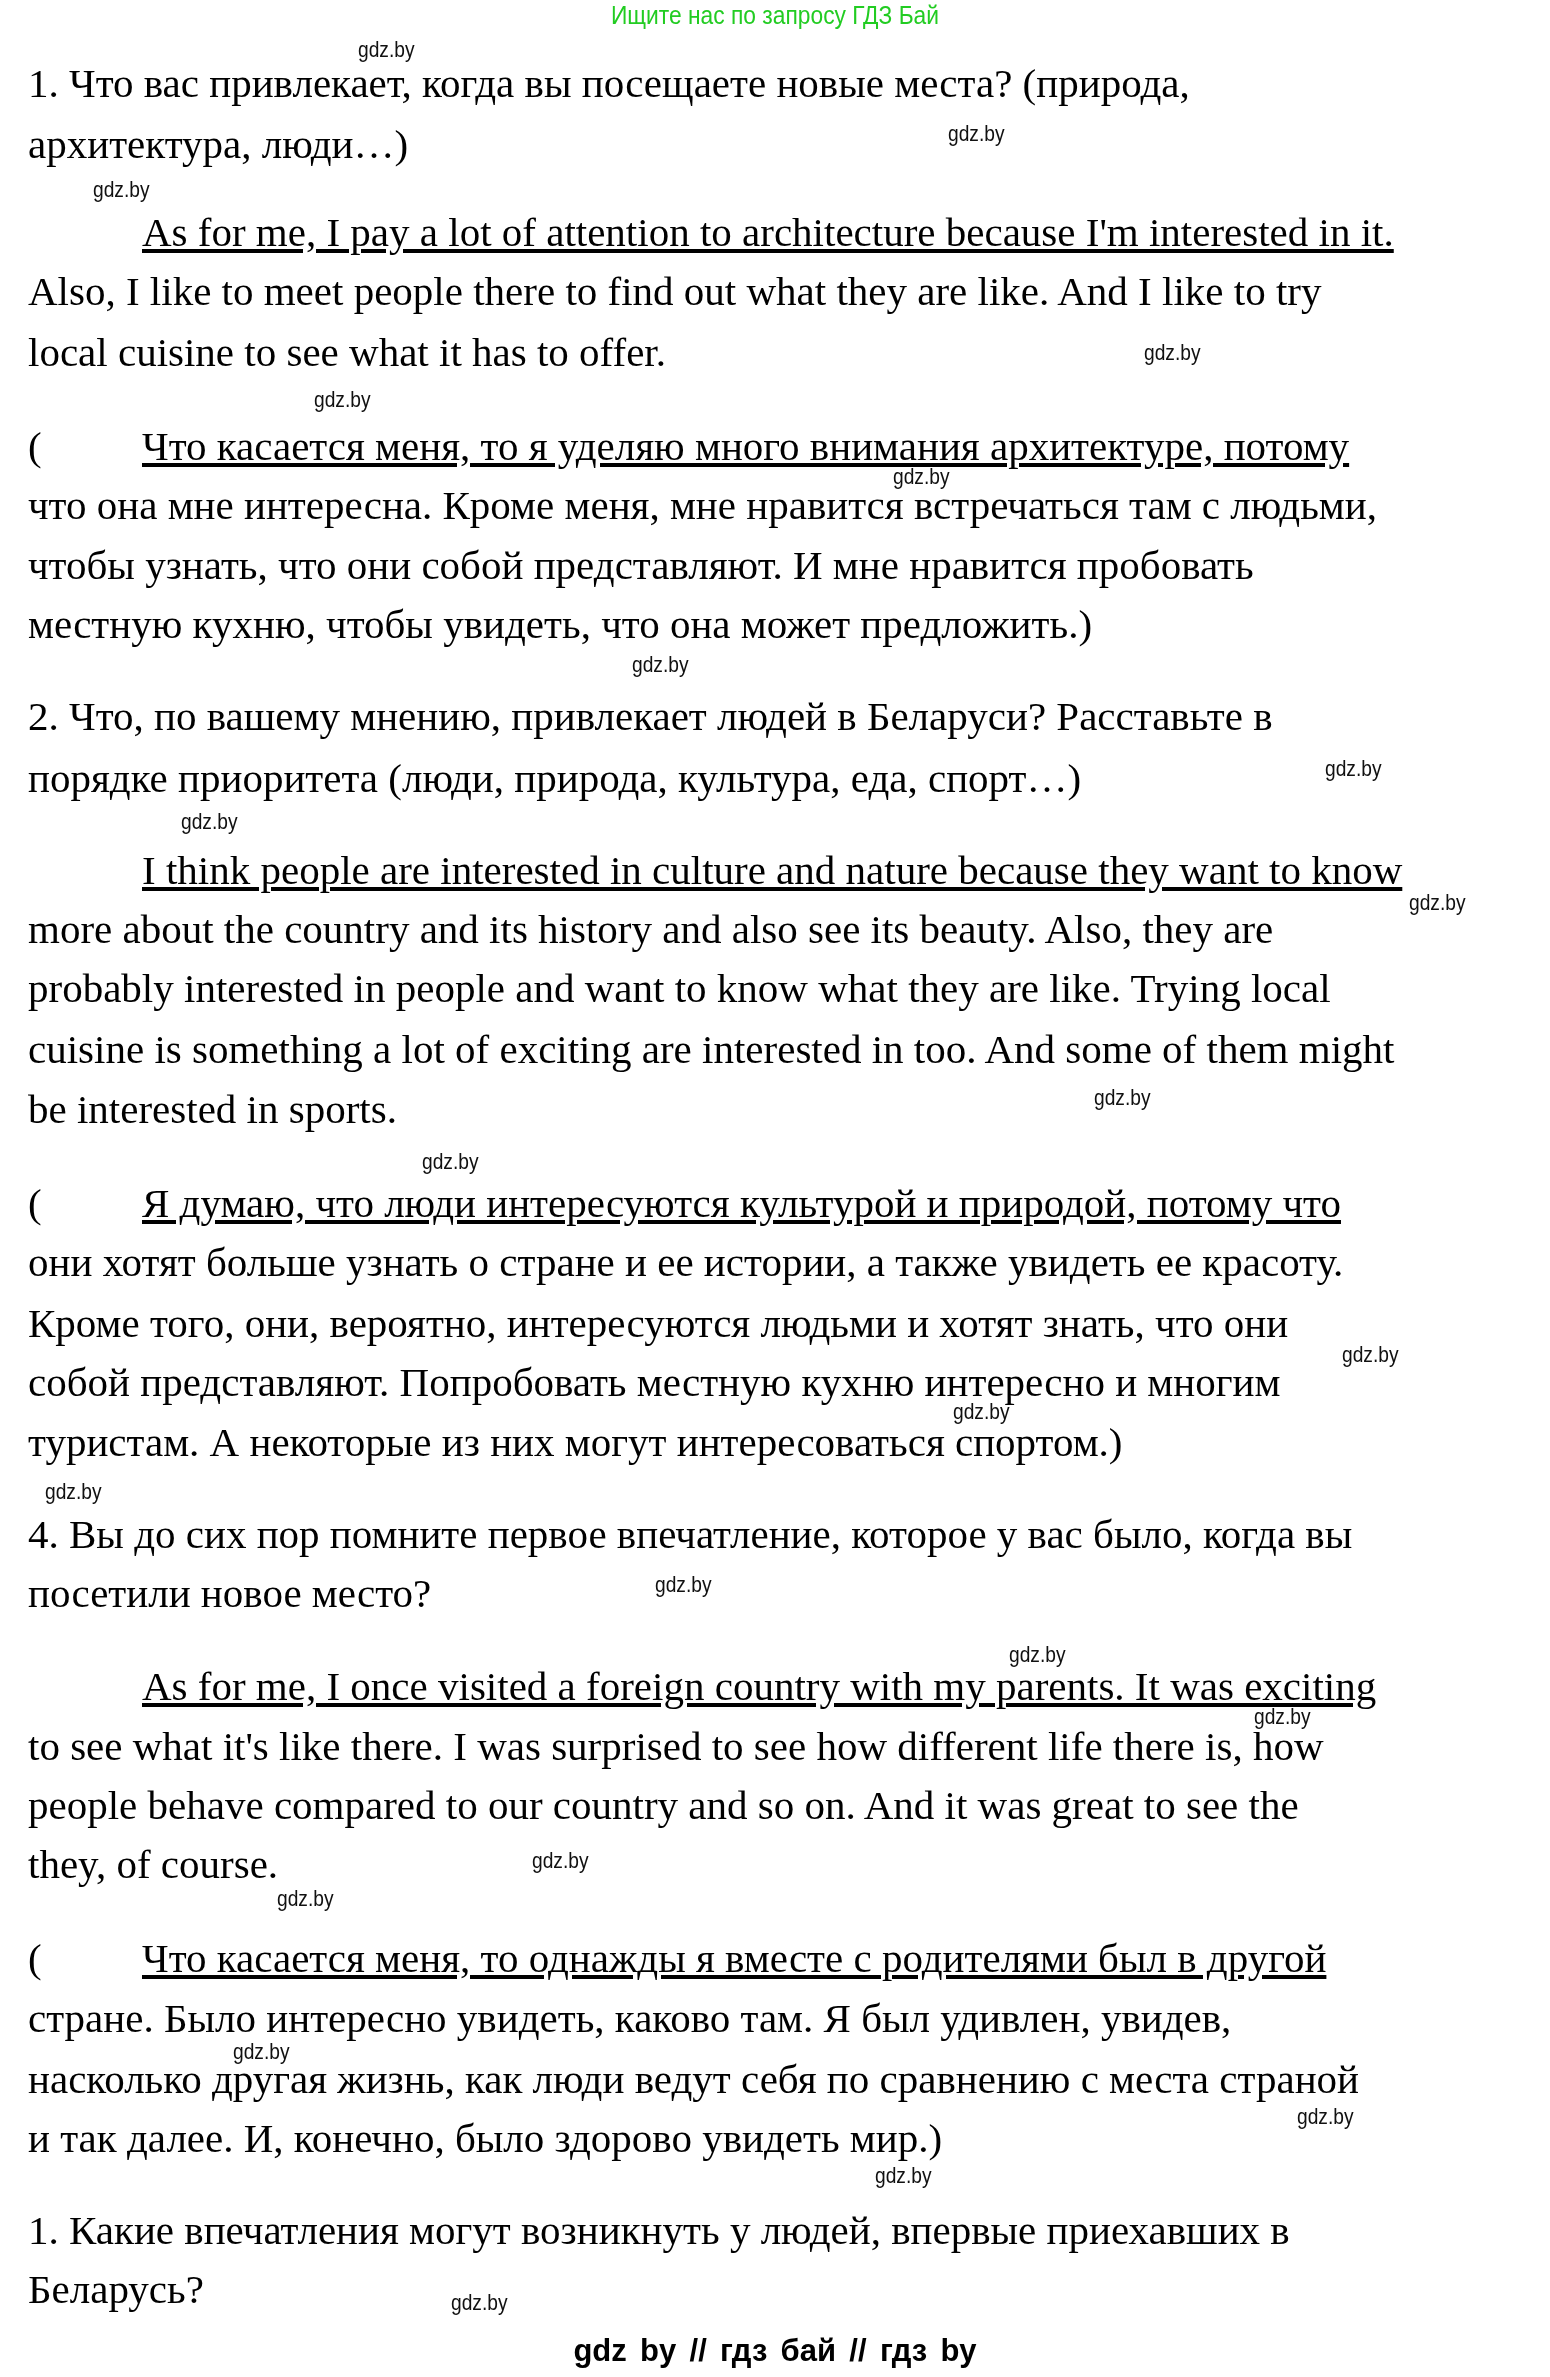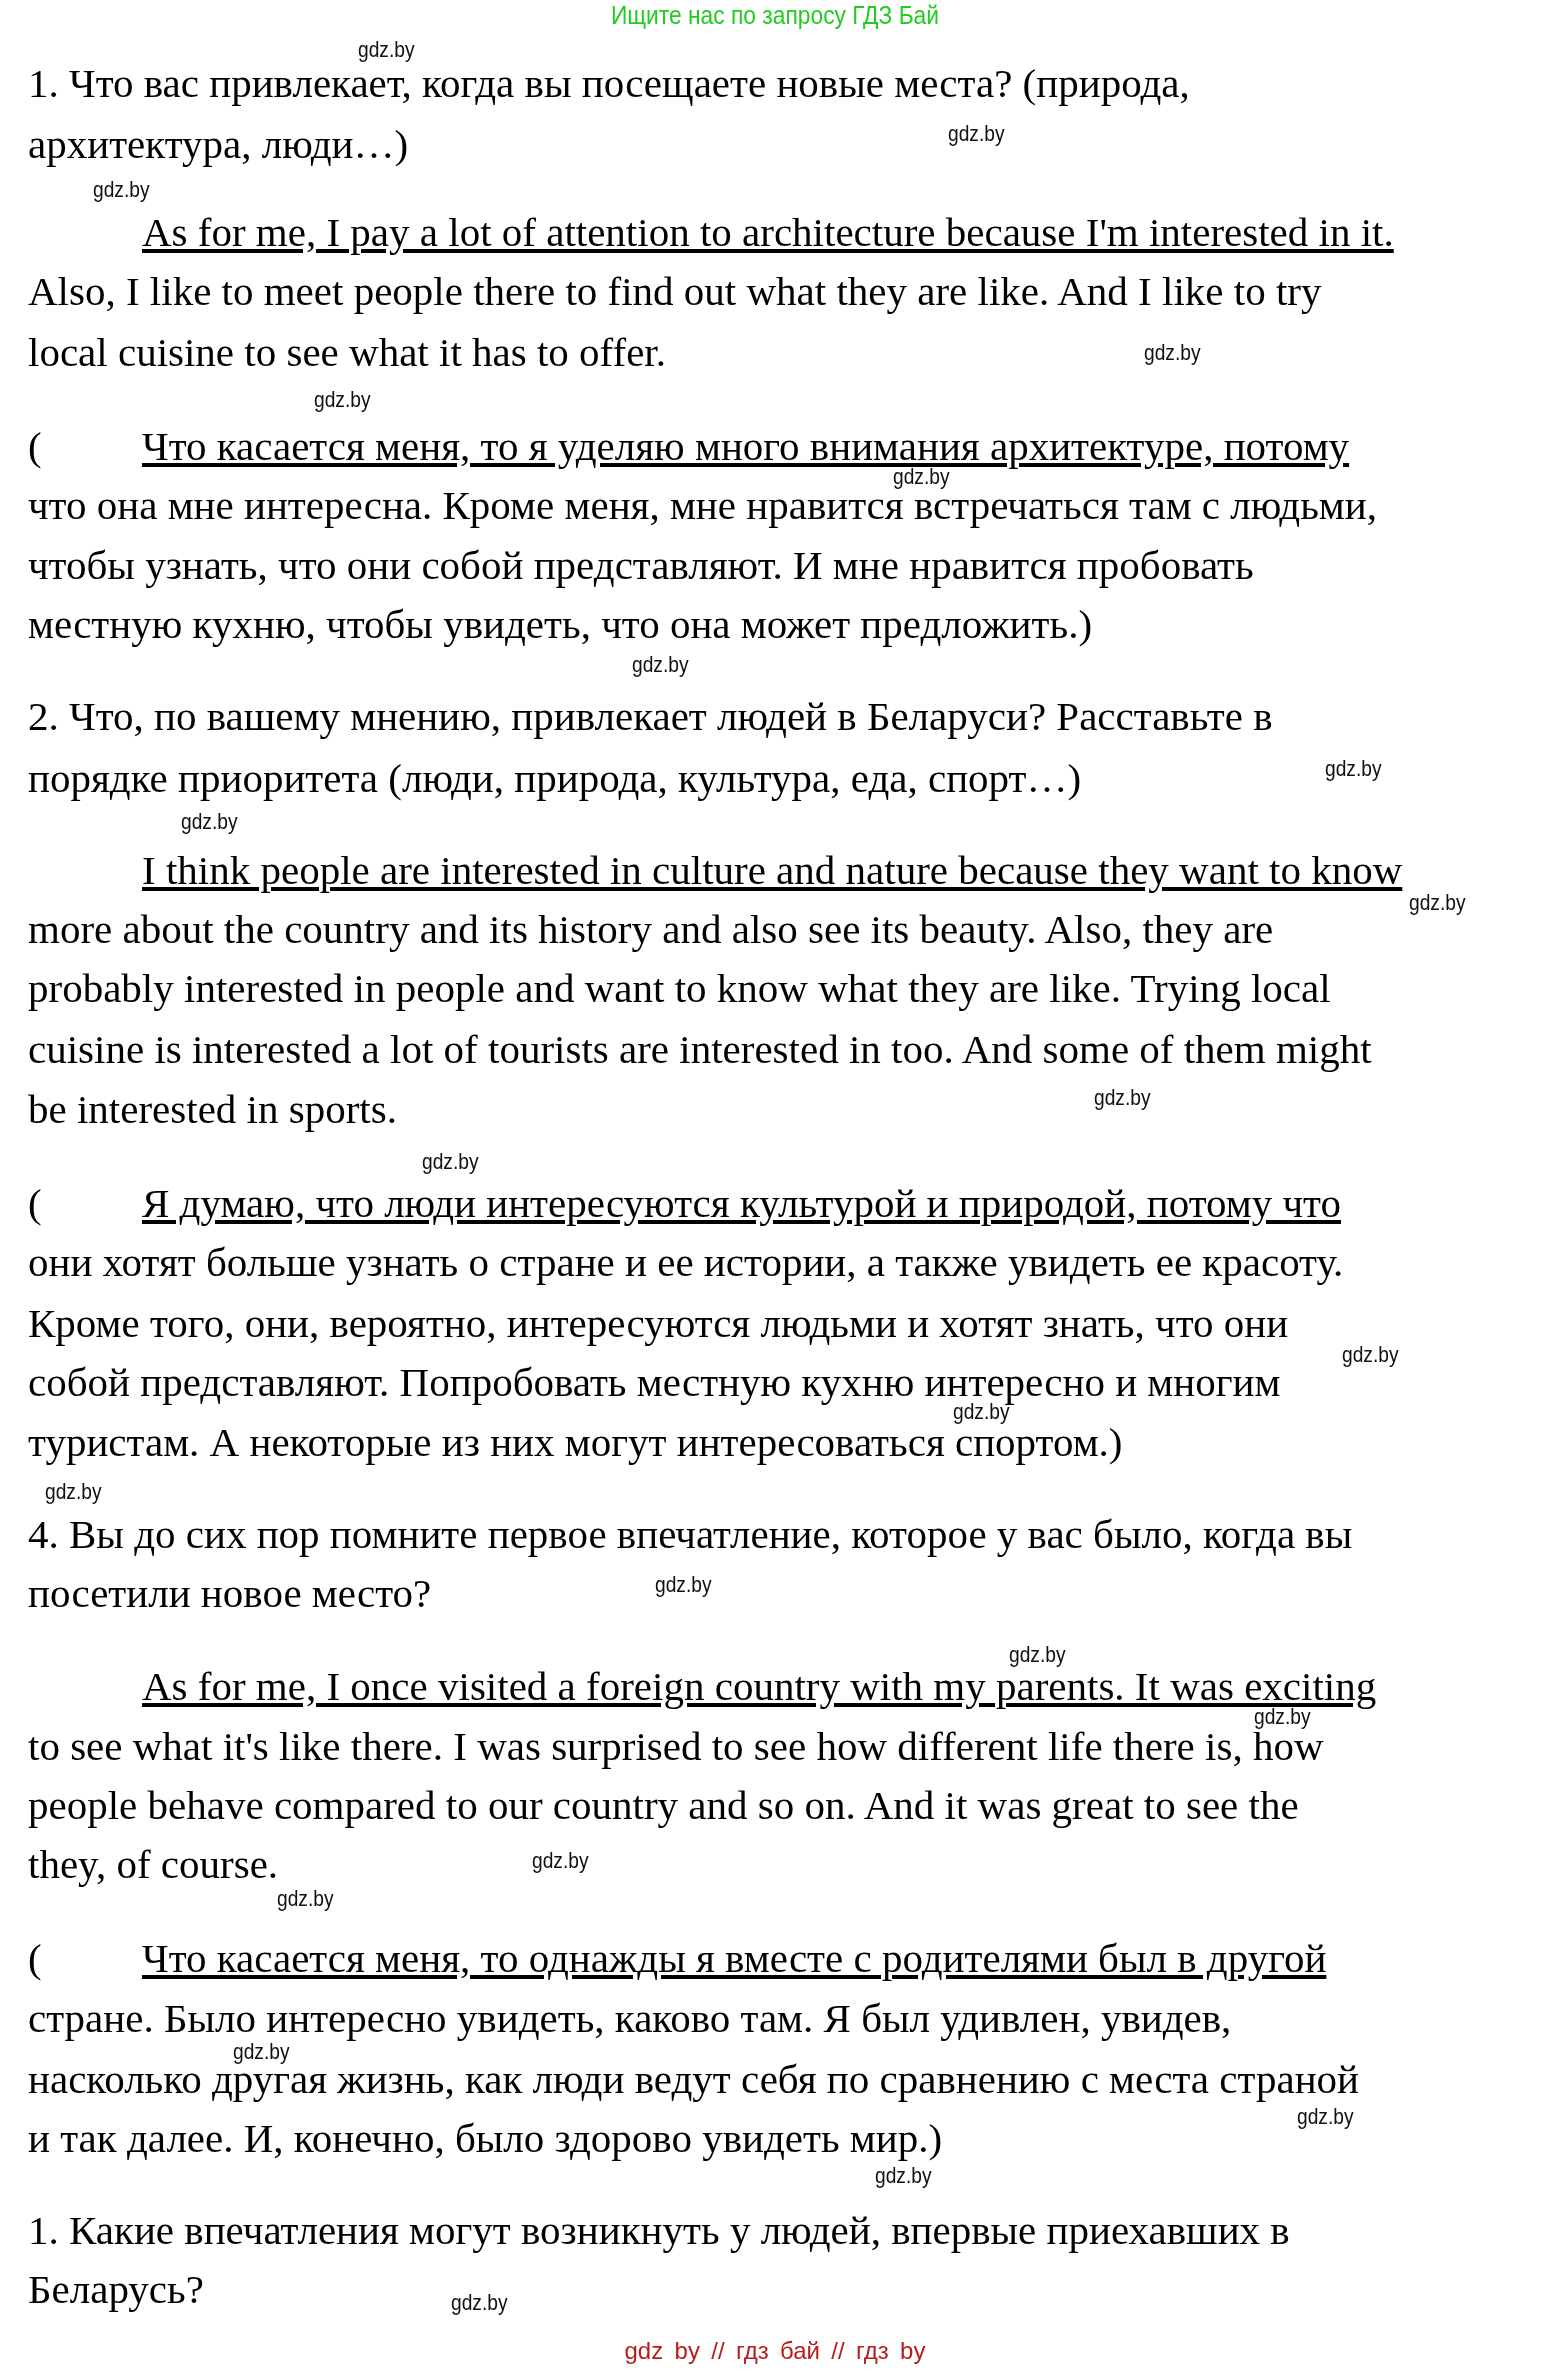--- a/index.html
+++ b/index.html
@@ -17,22 +17,22 @@
   }
   .indent { padding-left: 114px; text-decoration: underline; }
   .paren { position: absolute; left: 28px; }
   .wm {
     position: absolute; white-space: nowrap;
     font-family: "Liberation Sans", sans-serif; font-size: 22.6px; line-height: 25px;
     color: #111111; transform: scaleX(0.85); transform-origin: 0 0;
   }
   .footer {
     position: absolute; left: 0; top: 2335px; width: 1550px; text-align: center;
-    font-family: "Liberation Sans", sans-serif; font-size: 24px; line-height: 31px;
-    color: #b91c1c; word-spacing: 4.7px;
+    font-family: "Liberation Sans", sans-serif; font-size: 31px; line-height: 31px;
+    color: #000000; word-spacing: 4.7px; font-weight: bold;
   }
 </style>
 </head>
 <body>
 
 <div class="header">Ищите нас по запросу ГДЗ Бай</div>
 
 <div class="line" style="top:60px">1. Что вас привлекает, когда вы посещаете новые места? (природа,</div>
 <div class="line" style="top:121px">архитектура, люди…)</div>
 <div class="line indent" style="top:209px">As for me, I pay a lot of attention to architecture because I'm interested in it.</div>
@@ -42,21 +42,21 @@
 <div class="line indent" style="top:423px">Что касается меня, то я уделяю много внимания архитектуре, потому</div>
 <div class="line" style="top:482px">что она мне интересна. Кроме меня, мне нравится встречаться там с людьми,</div>
 <div class="line" style="top:542px">чтобы узнать, что они собой представляют. И мне нравится пробовать</div>
 <div class="line" style="top:601px">местную кухню, чтобы увидеть, что она может предложить.)</div>
 
 <div class="line" style="top:693px">2. Что, по вашему мнению, привлекает людей в Беларуси? Расставьте в</div>
 <div class="line" style="top:755px">порядке приоритета (люди, природа, культура, еда, спорт…)</div>
 <div class="line indent" style="top:847px">I think people are interested in culture and nature because they want to know</div>
 <div class="line" style="top:906px">more about the country and its history and also see its beauty. Also, they are</div>
 <div class="line" style="top:965px">probably interested in people and want to know what they are like. Trying local</div>
-<div class="line" style="top:1026px">cuisine is interested a lot of tourists are interested in too. And some of them might</div>
+<div class="line" style="top:1026px">cuisine is something a lot of exciting are interested in too. And some of them might</div>
 <div class="line" style="top:1086px">be interested in sports.</div>
 <div class="line paren" style="top:1180px">(</div>
 <div class="line indent" style="top:1180px">Я думаю, что люди интересуются культурой и природой, потому что</div>
 <div class="line" style="top:1239px">они хотят больше узнать о стране и ее истории, а также увидеть ее красоту.</div>
 <div class="line" style="top:1300px">Кроме того, они, вероятно, интересуются людьми и хотят знать, что они</div>
 <div class="line" style="top:1359px">собой представляют. Попробовать местную кухню интересно и многим</div>
 <div class="line" style="top:1419px">туристам. А некоторые из них могут интересоваться спортом.)</div>
 
 <div class="line" style="top:1511px">4. Вы до сих пор помните первое впечатление, которое у вас было, когда вы</div>
 <div class="line" style="top:1570px">посетили новое место?</div>

